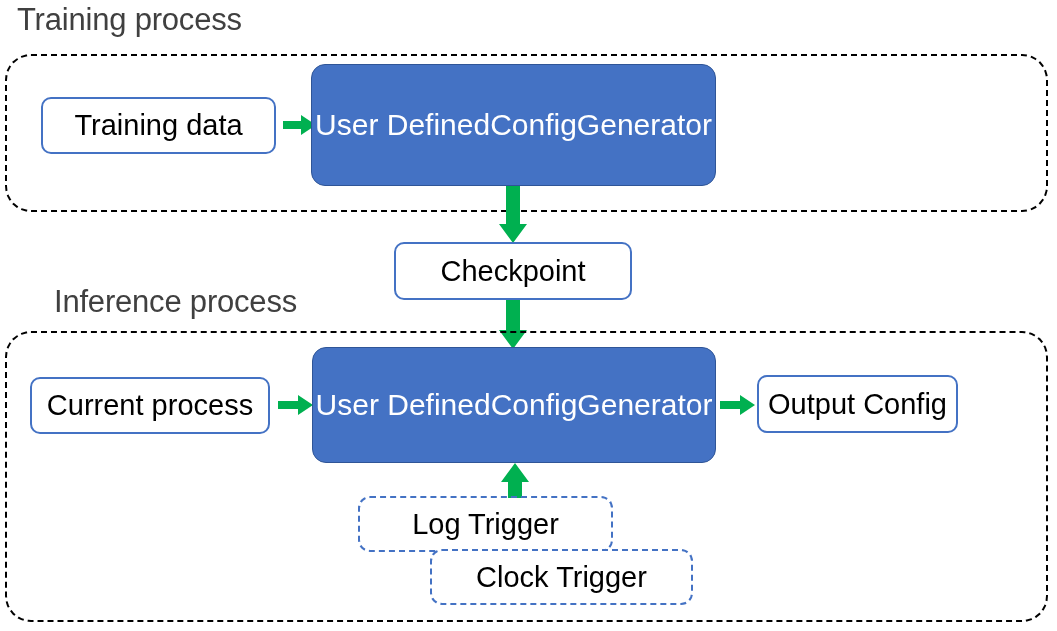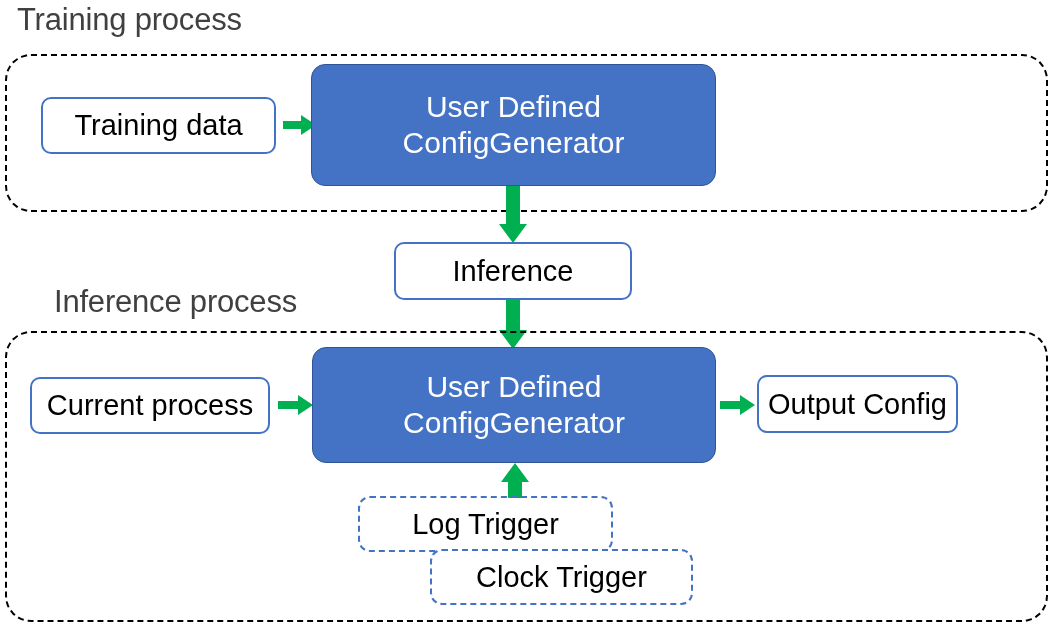--- a/index.html
+++ b/index.html
@@ -48,21 +48,21 @@
   }
 
   
   .blue-box{
     position:absolute;
     box-sizing:border-box;
     background:#4472C4;
     border:1.5px solid #2F5597;
     border-radius:14px;
     display:flex;
-    flex-direction:column;
+    flex-direction:row;
     align-items:center;
     justify-content:center;
     color:#ffffff;
     font-size:30px;
     line-height:36px;
     white-space:nowrap;
   }
 
   
   .trigger-box{
@@ -106,21 +106,21 @@
     <span>User Defined</span>
     <span>ConfigGenerator</span>
   </div>
 
   <div class="arrow" style="left:498px; top:186px;">
     <svg width="30" height="58" viewBox="0 0 30 58">
       <path d="M8,0 L22,0 L22,38 L29,38 L15,57 L1,38 L8,38 Z" fill="#00B050"></path>
     </svg>
   </div>
 
-  <div class="io-box" style="left:394px; top:242px; width:238px; height:58px;">Inference</div>
+  <div class="io-box" style="left:394px; top:242px; width:238px; height:58px;">Checkpoint</div>
 
   <div class="arrow" style="left:498px; top:300px;">
     <svg width="30" height="50" viewBox="0 0 30 50">
       <path d="M8,0 L22,0 L22,30 L29,30 L15,49 L1,30 L8,30 Z" fill="#00B050"></path>
     </svg>
   </div>
 
   <div class="section-title" style="left:18px; top:285px;margin-left:36px;">Inference process</div>
 
   <div class="process-box" style="left:5px; top:331px; width:1043px; height:291px;"></div>

